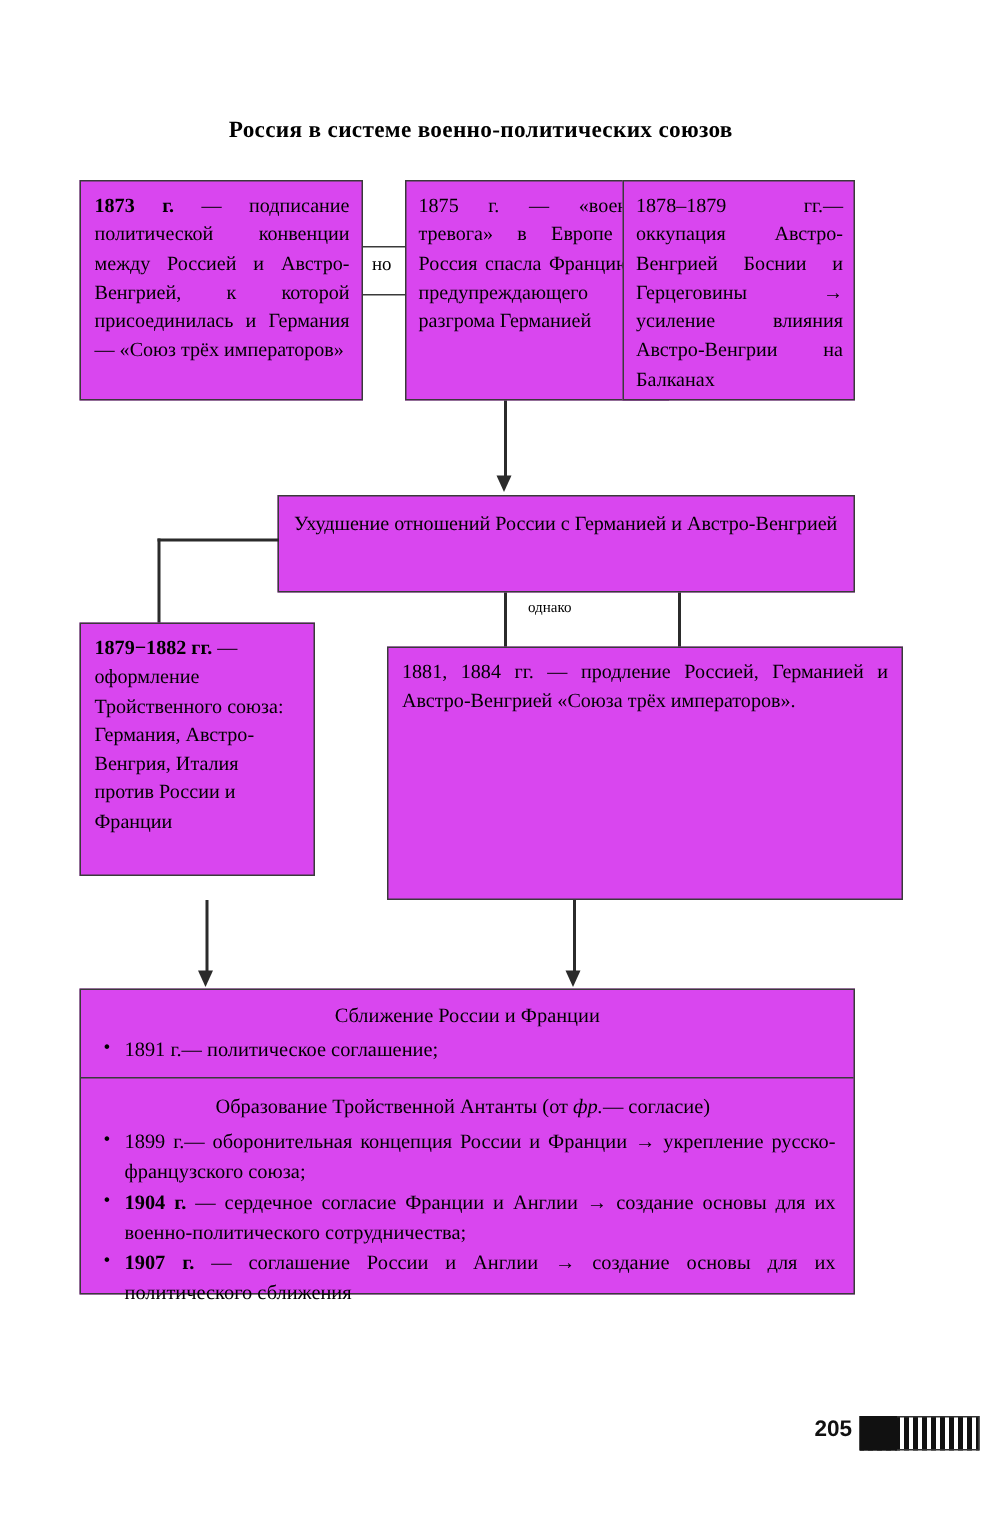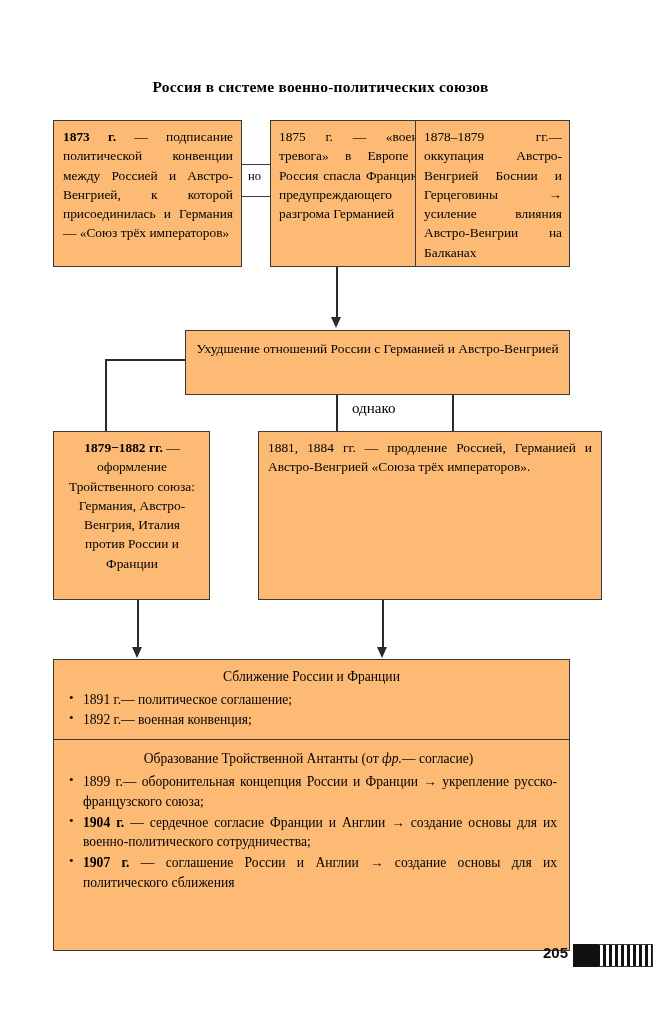--- a/index.html
+++ b/index.html
@@ -33,21 +33,21 @@
     font-size: 15.5px;
     font-weight: bold;
     letter-spacing: 0.2px;
   }
 
   
   .box {
     position: absolute;
     box-sizing: border-box;
     border: 1.3px solid #3a3a3a;
-    background: #fdba74;
+    background: #d946ef;
     font-size: 13.4px;
     line-height: 1.44;
   }
   .box .pad {
     padding: 6px 8px 5px 9px;
   }
   .just {
     text-align: justify;
     text-align-last: left;
     -webkit-hyphens: manual;
@@ -77,38 +77,38 @@
   .stub {
     position: absolute;
     background: #3a3a3a;
     height: 1.3px;
   }
   #stub-top { left: 242px; top: 164px; width: 28px; }
   #stub-bot { left: 242px; top: 196px; width: 28px; }
 
   
   #box-uhud { left: 185px; top: 330px; width: 385px; height: 65px; }
-  #box-uhud .pad { padding: 8px 10px; text-align: center; }
+  #box-uhud .pad { padding: 8px 10px; }
 
   
   .odnako {
     position: absolute;
     left: 352px;
     top: 400px;
-    font-size: 15px;
-  }
-
-  
-  #box-1879 { left: 53px;  top: 431px; width: 157px; height: 169px; text-align: center; }
+    font-size: 10px;
+  }
+
+  
+  #box-1879 { left: 53px;  top: 415px; width: 157px; height: 169px; }
   #box-1881 { left: 258px; top: 431px; width: 344px; height: 169px; }
   #box-1881 .pad { padding: 6px 9px 5px 9px; }
 
   
   #box-bottom {
-    left: 53px; top: 659px; width: 517px; height: 292px;
+    left: 53px; top: 659px; width: 517px; height: 204px;
     border: 1.3px solid #3a3a3a;
   }
   .bottom-sec { padding: 7px 12px 8px 12px; }
   .bottom-sec.second { border-top: 1.3px solid #3a3a3a; padding-top: 9px; }
   .sec-head {
     text-align: center;
     font-size: 13.6px;
     margin-bottom: 3px;
   }
   .sec-head.indent { padding-right: 6px; }
@@ -257,21 +257,20 @@
   <div class="arrow-head" id="c5-ar"></div>
   <div class="ln vln" id="c6-v"></div>
   <div class="arrow-head" id="c6-ar"></div>
 
   <div class="box" id="box-bottom">
 
     <div class="bottom-sec">
       <div class="sec-head">Сближение России и Франции</div>
       <ul class="bullet-list">
         <li><b style="font-weight: normal;">1891 г.</b><span>— политическое соглашение;</span></li>
-        <li><b style="font-weight: normal;">1892 г.</b><span>— военная конвенция;</span></li>
       </ul>
     </div>
 
     <div class="bottom-sec second">
       <div class="sec-head indent"><span>Образование Тройственной Антанты (от </span><i class="it">фр.</i><span>— согласие)</span></div>
       <ul class="bullet-list">
         <li><b style="font-weight: normal;">1899 г.</b><span>— оборонительная концепция России и Франции → укрепление русско-французского союза;</span></li>
         <li><b>1904 г.</b><span> — сердечное согласие Франции и Англии → создание основы для их военно-политического сотрудничества;</span></li>
         <li><b>1907 г.</b><span> — соглашение России и Англии → создание основы для их политического сближения</span></li>
       </ul>

